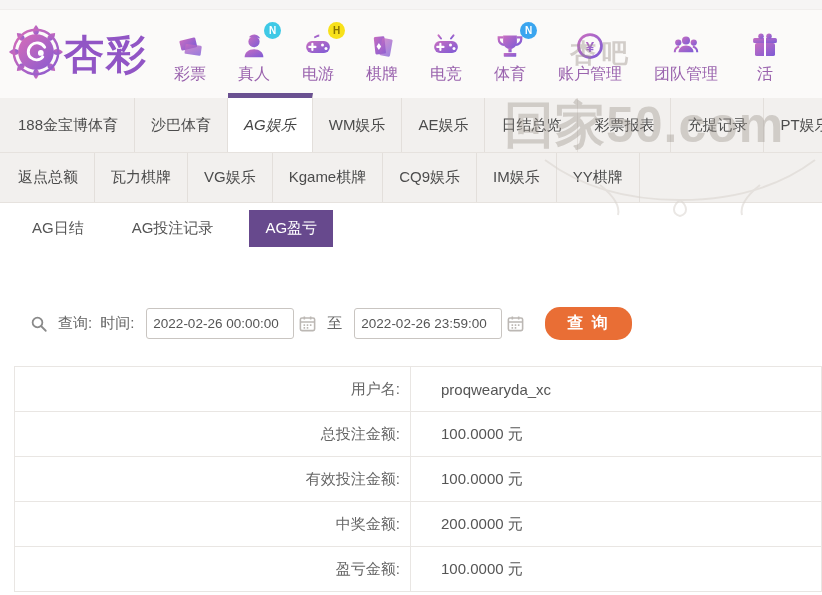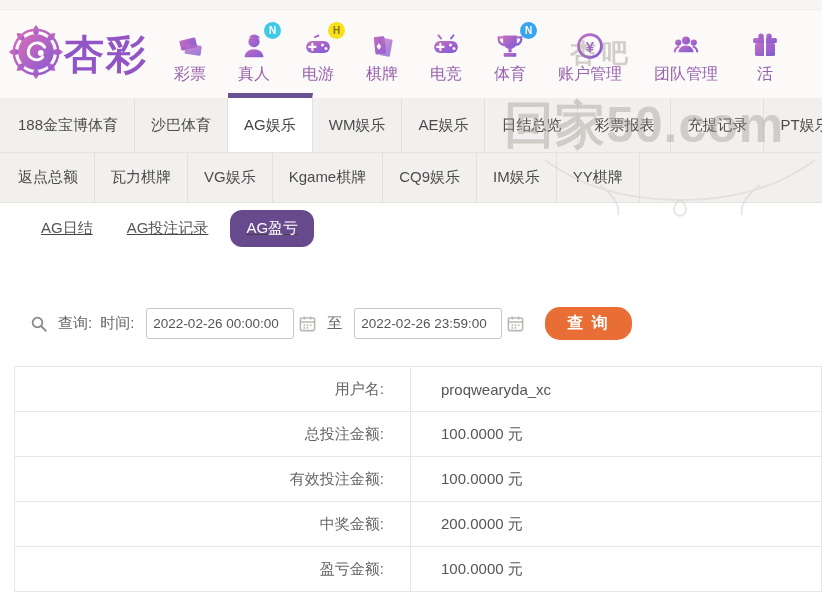--- a/index.html
+++ b/index.html
@@ -29,27 +29,27 @@
   
   .tab-row { display: flex; background: #f2f0ee; border-bottom: 1px solid #e6e2de; align-items: stretch; position: relative; padding-left: 2px; }
   .tab-row-1 { height: 55px; }
   .tab-row-2 { height: 50px; }
   .tab {
     display: flex; align-items: center; padding: 0 16px; font-size: 15px; color: #4c4c4c;
     border-right: 1px solid #e3dfdb; cursor: pointer; white-space: nowrap;
   }
   .tab.active {
     background: #ffffff; border-top: 5px solid #6a5191; margin-top: -5px; color: #444;
-    position: relative; z-index: 2;
-  }
-
-  
-  .subtab-row { display: flex; align-items: center; height: 50px; background: #fff; padding-left: 29px; gap: 10px; text-decoration: underline; }
+    position: relative; z-index: 2; font-style: italic;
+  }
+
+  
+  .subtab-row { display: flex; align-items: center; height: 50px; background: #fff; padding-left: 20px; gap: 24px; }
   .subtab { padding: 8px 12px; font-size: 15px; color: #555; cursor: pointer; white-space: nowrap; }
-  .subtab.active { background: #67498d; color: #fff; padding: 9px 16px; border-radius: 12px; }
+  .subtab.active { background: #67498d; color: #fff; padding: 9px 16px; border-radius: 0; }
 
   
   .query-row { display: flex; align-items: center; margin: 54px 0 0 30px; }
   .q-label { font-size: 15px; color: #666; margin: 0 4px; white-space: nowrap; }
   .date-input {
     width: 148px; height: 31px; border: 1px solid #c9c5c1; border-radius: 3px;
     font-size: 13.5px; color: #555; padding: 0 6px; margin-left: 8px;
     font-family: "Liberation Sans", sans-serif; background: #fff;
   }
   .cal { margin: 0 6px 0 4px; display: flex; align-items: center; }
@@ -58,21 +58,21 @@
     margin-left: 14px; height: 33px; padding: 0 22px; background: #e96e35; color: #fff;
     border: none; border-radius: 15px; font-size: 16px; font-weight: bold; cursor: pointer;
     font-family: "Liberation Sans", sans-serif; letter-spacing: 2px;
   }
 
   
   .report-table { margin: 26px 0 0 14px; border: 1px solid #e9e6e3; border-bottom: none; }
   .trow { display: flex; height: 45px; border-bottom: 1px solid #e9e6e3; background: #fff; }
   .tlabel {
     width: 396px; display: flex; align-items: center; justify-content: flex-end;
-    padding-right: 26px; color: #666; font-size: 15px; border-right: 1px solid #e9e6e3;
+    padding-right: 10px; color: #666; font-size: 15px; border-right: 1px solid #e9e6e3;
   }
   .tvalue { flex: 1; display: flex; align-items: center; padding-left: 30px; color: #555; font-size: 15px; }
 
   
   .wm { position: absolute; pointer-events: none; z-index: 3; font-weight: bold; }
   .wm-small { left: 570px; top: 36px; font-size: 26px; color: rgba(152,143,137,0.42); letter-spacing: 6px; }
   .wm-big { left: 504px; top: 92px; font-size: 50px; color: rgba(152,144,138,0.38); letter-spacing: 1px; }
   .ornament { position: absolute; pointer-events: none; z-index: 3; opacity: 0.55; }
 </style>
 </head>

